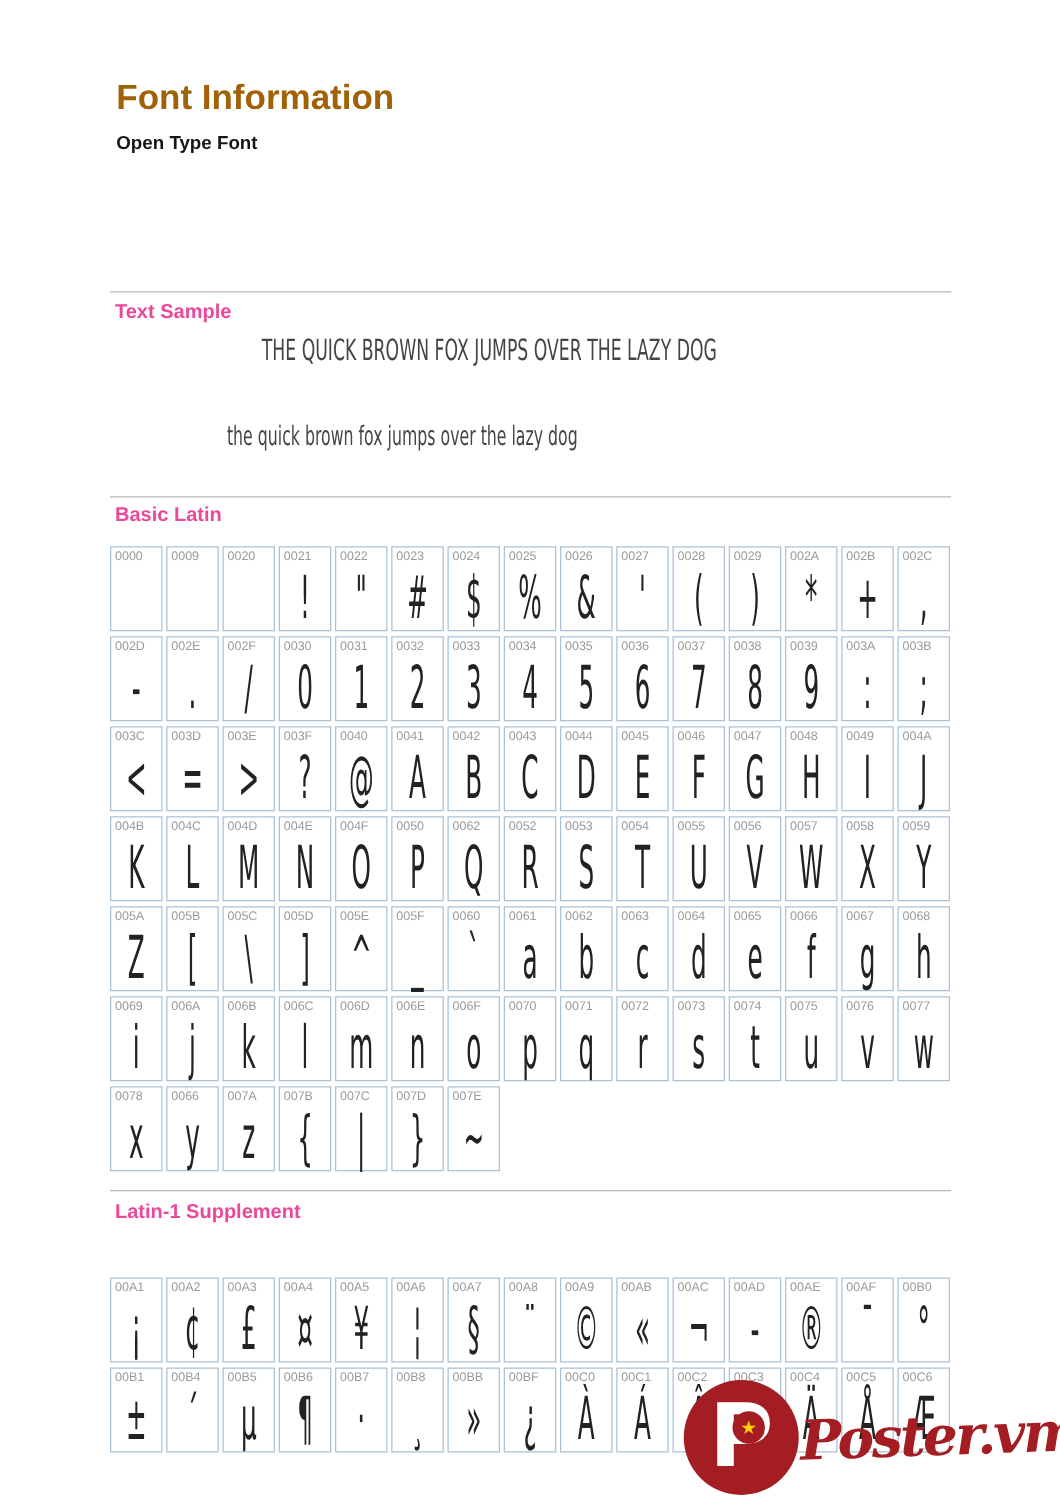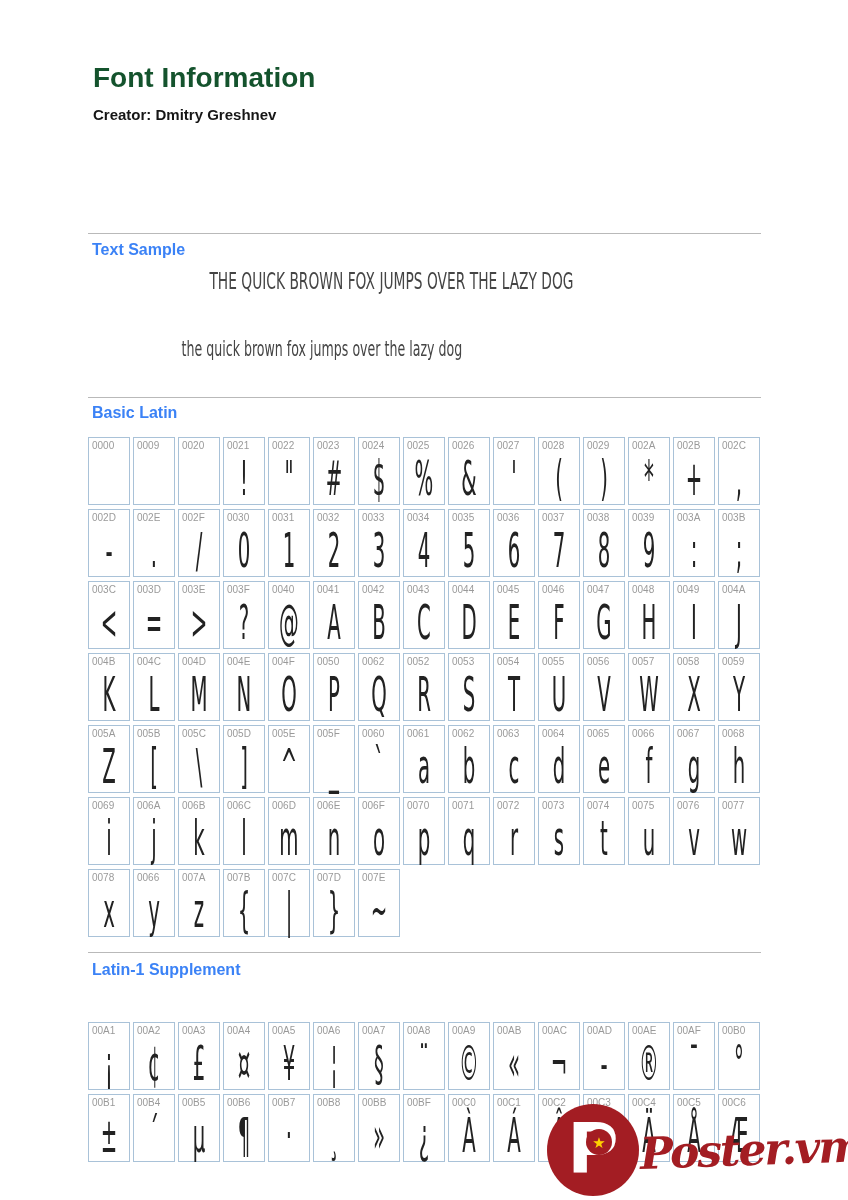--- a/index.html
+++ b/index.html
@@ -2,32 +2,32 @@
 <html><head>
 <meta charset="utf-8">
 <style>
   html,body { margin:0; padding:0; }
   body {
     width:848px; height:1200px; position:relative; overflow:hidden;
     background:#ffffff; font-family:"Liberation Sans", sans-serif;
   }
   .page-title {
     position:absolute; left:93px; top:62px;
-    font-size:28px; font-weight:bold; color:#14532d; letter-spacing:0px;
+    font-size:28px; font-weight:bold; color:#a16207; letter-spacing:0px;
   }
   .info-block {
     position:absolute; left:93px; top:104px;
     font-size:15px; font-weight:bold; color:#161616; line-height:22.5px;
   }
   .divider {
     position:absolute; left:88px; width:673px; height:1px; background:#b9b9b9;
   }
   .section-heading {
     position:absolute; left:92px;
-    font-size:16px; font-weight:bold; color:#3b82f6;
+    font-size:16px; font-weight:bold; color:#ec4899;
   }
   .sample-wrap {
     position:absolute; left:88px; width:673px; text-align:left;
   }
   .sample {
     display:inline-block; white-space:nowrap;
     font-family:"DejaVu Sans", sans-serif; font-weight:normal;
     font-size:23px; color:#454545;
     transform:scale(0.60,1.02); transform-origin:50% 50%;
   }
@@ -68,21 +68,21 @@
     font-family:"DejaVu Serif", serif; font-style:italic; font-weight:bold;
     font-size:44px; letter-spacing:-2px; transform:rotate(-2deg);
     white-space:nowrap;
   }
 </style>
 </head>
 <body>
 
 <div class="page-title">Font Information</div>
 <div class="info-block">
-  <div>Creator: Dmitry Greshnev</div>
+  <div>Open Type Font</div>
 </div>
 
 <div class="divider" style="top:233px;"></div>
 <div class="section-heading" style="top:241px;">Text Sample</div>
 <div class="sample-wrap" style="top:268px;">
   <span class="sample">THE QUICK BROWN FOX JUMPS OVER THE LAZY DOG</span>
 </div>
 <div class="sample-wrap" style="top:337px;">
   <span class="sample" style="font-size:21px;">the quick brown fox jumps over the lazy dog</span>
 </div>

